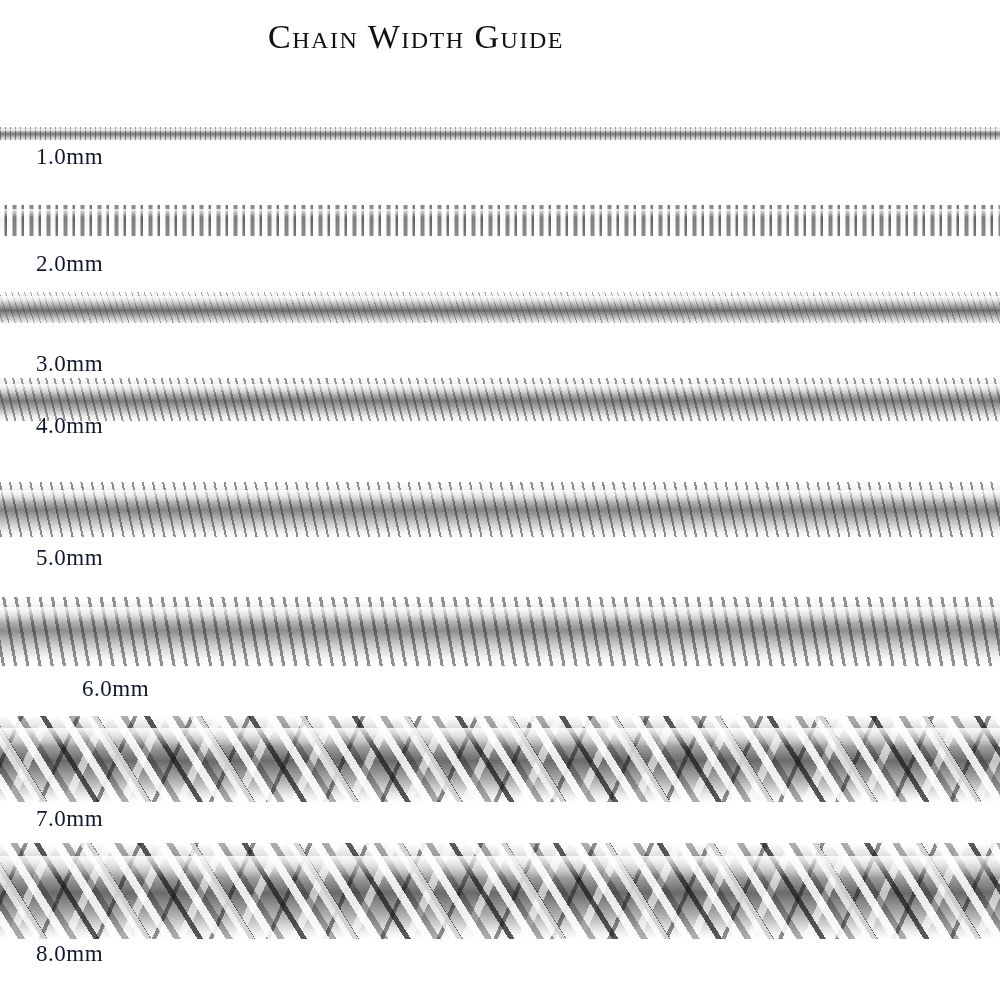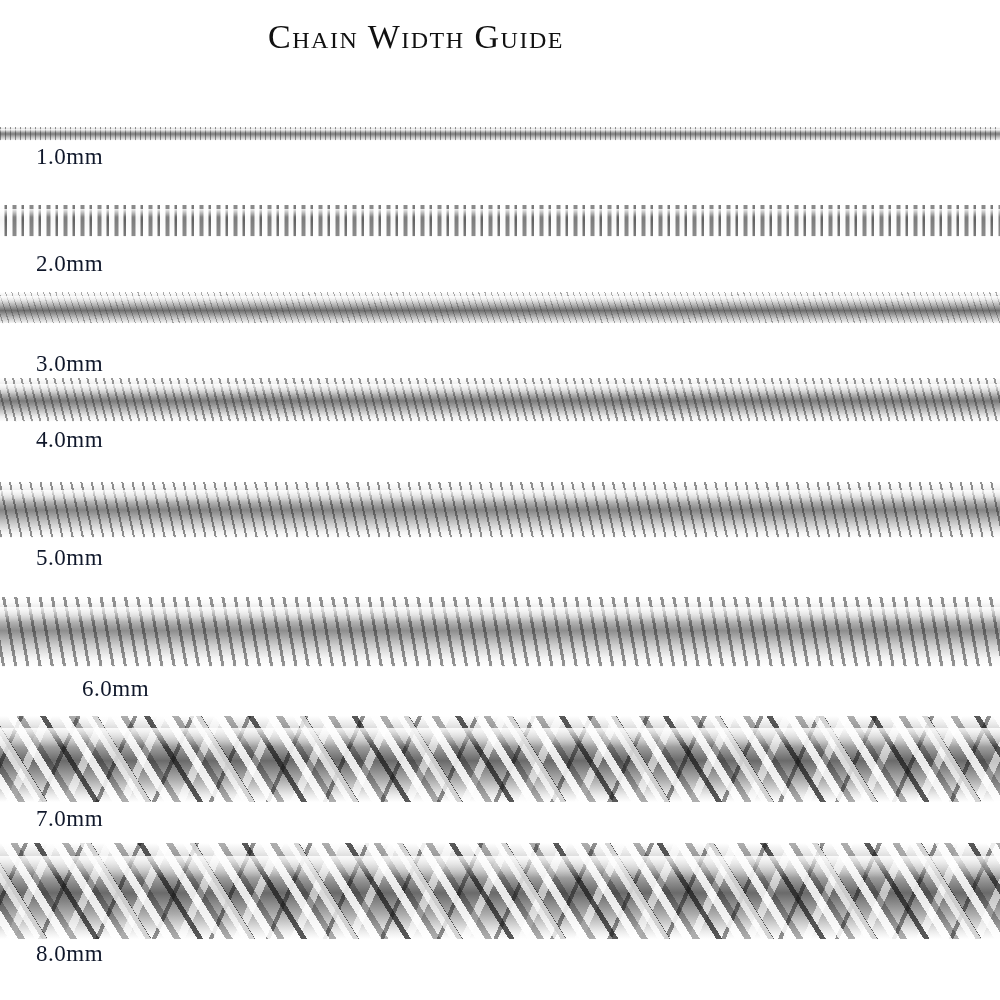--- a/index.html
+++ b/index.html
@@ -217,21 +217,21 @@
   <div class="label" style="top:324px;margin-top:27px;">3.0mm</div>
 </div>
 
 <div class="row">
   <div class="chain c4" style="top:378px;height:44px;">
     <div class="core"></div>
     <div class="links"></div>
     <div class="sheen"></div>
     <div class="shadowline"></div>
   </div>
-  <div class="label" style="top:427px;">4.0mm</div>
+  <div class="label" style="top:413px;">4.0mm</div>
 </div>
 
 <div class="row">
   <div class="chain c5" style="top:482px;height:56px;">
     <div class="core"></div>
     <div class="links"></div>
     <div class="sheen"></div>
     <div class="shadowline"></div>
   </div>
   <div class="label" style="top:545px;">5.0mm</div>

